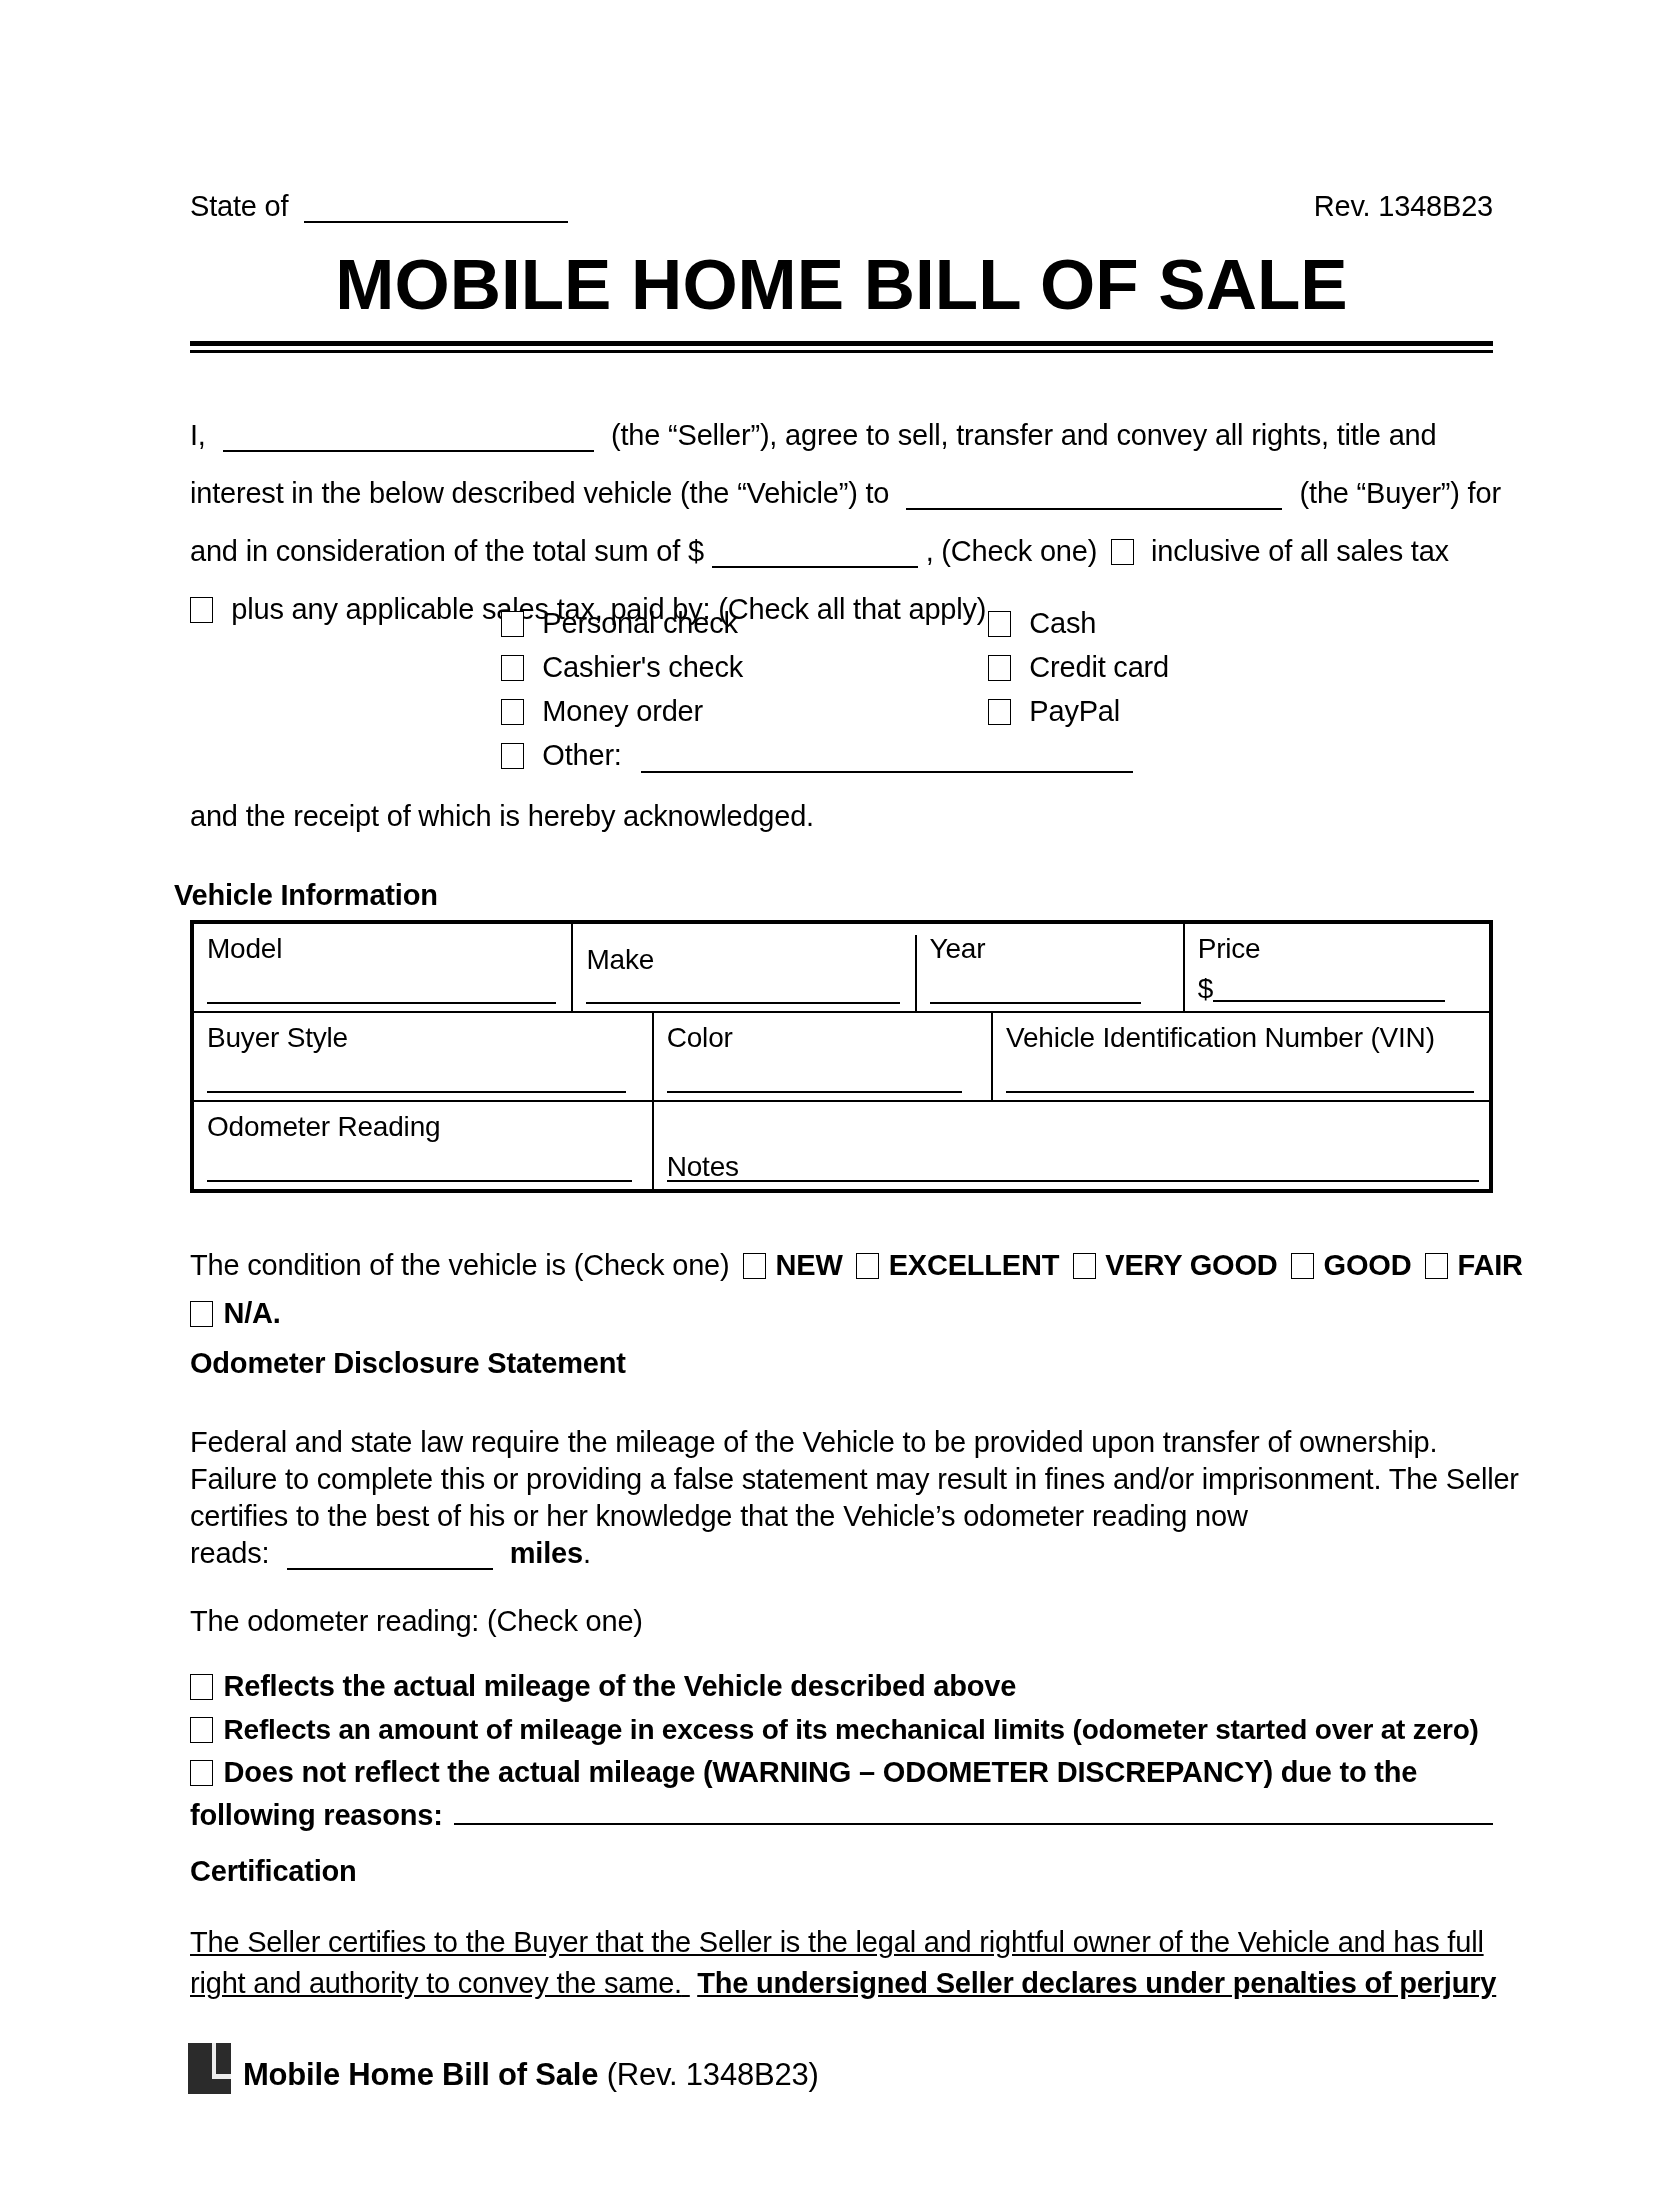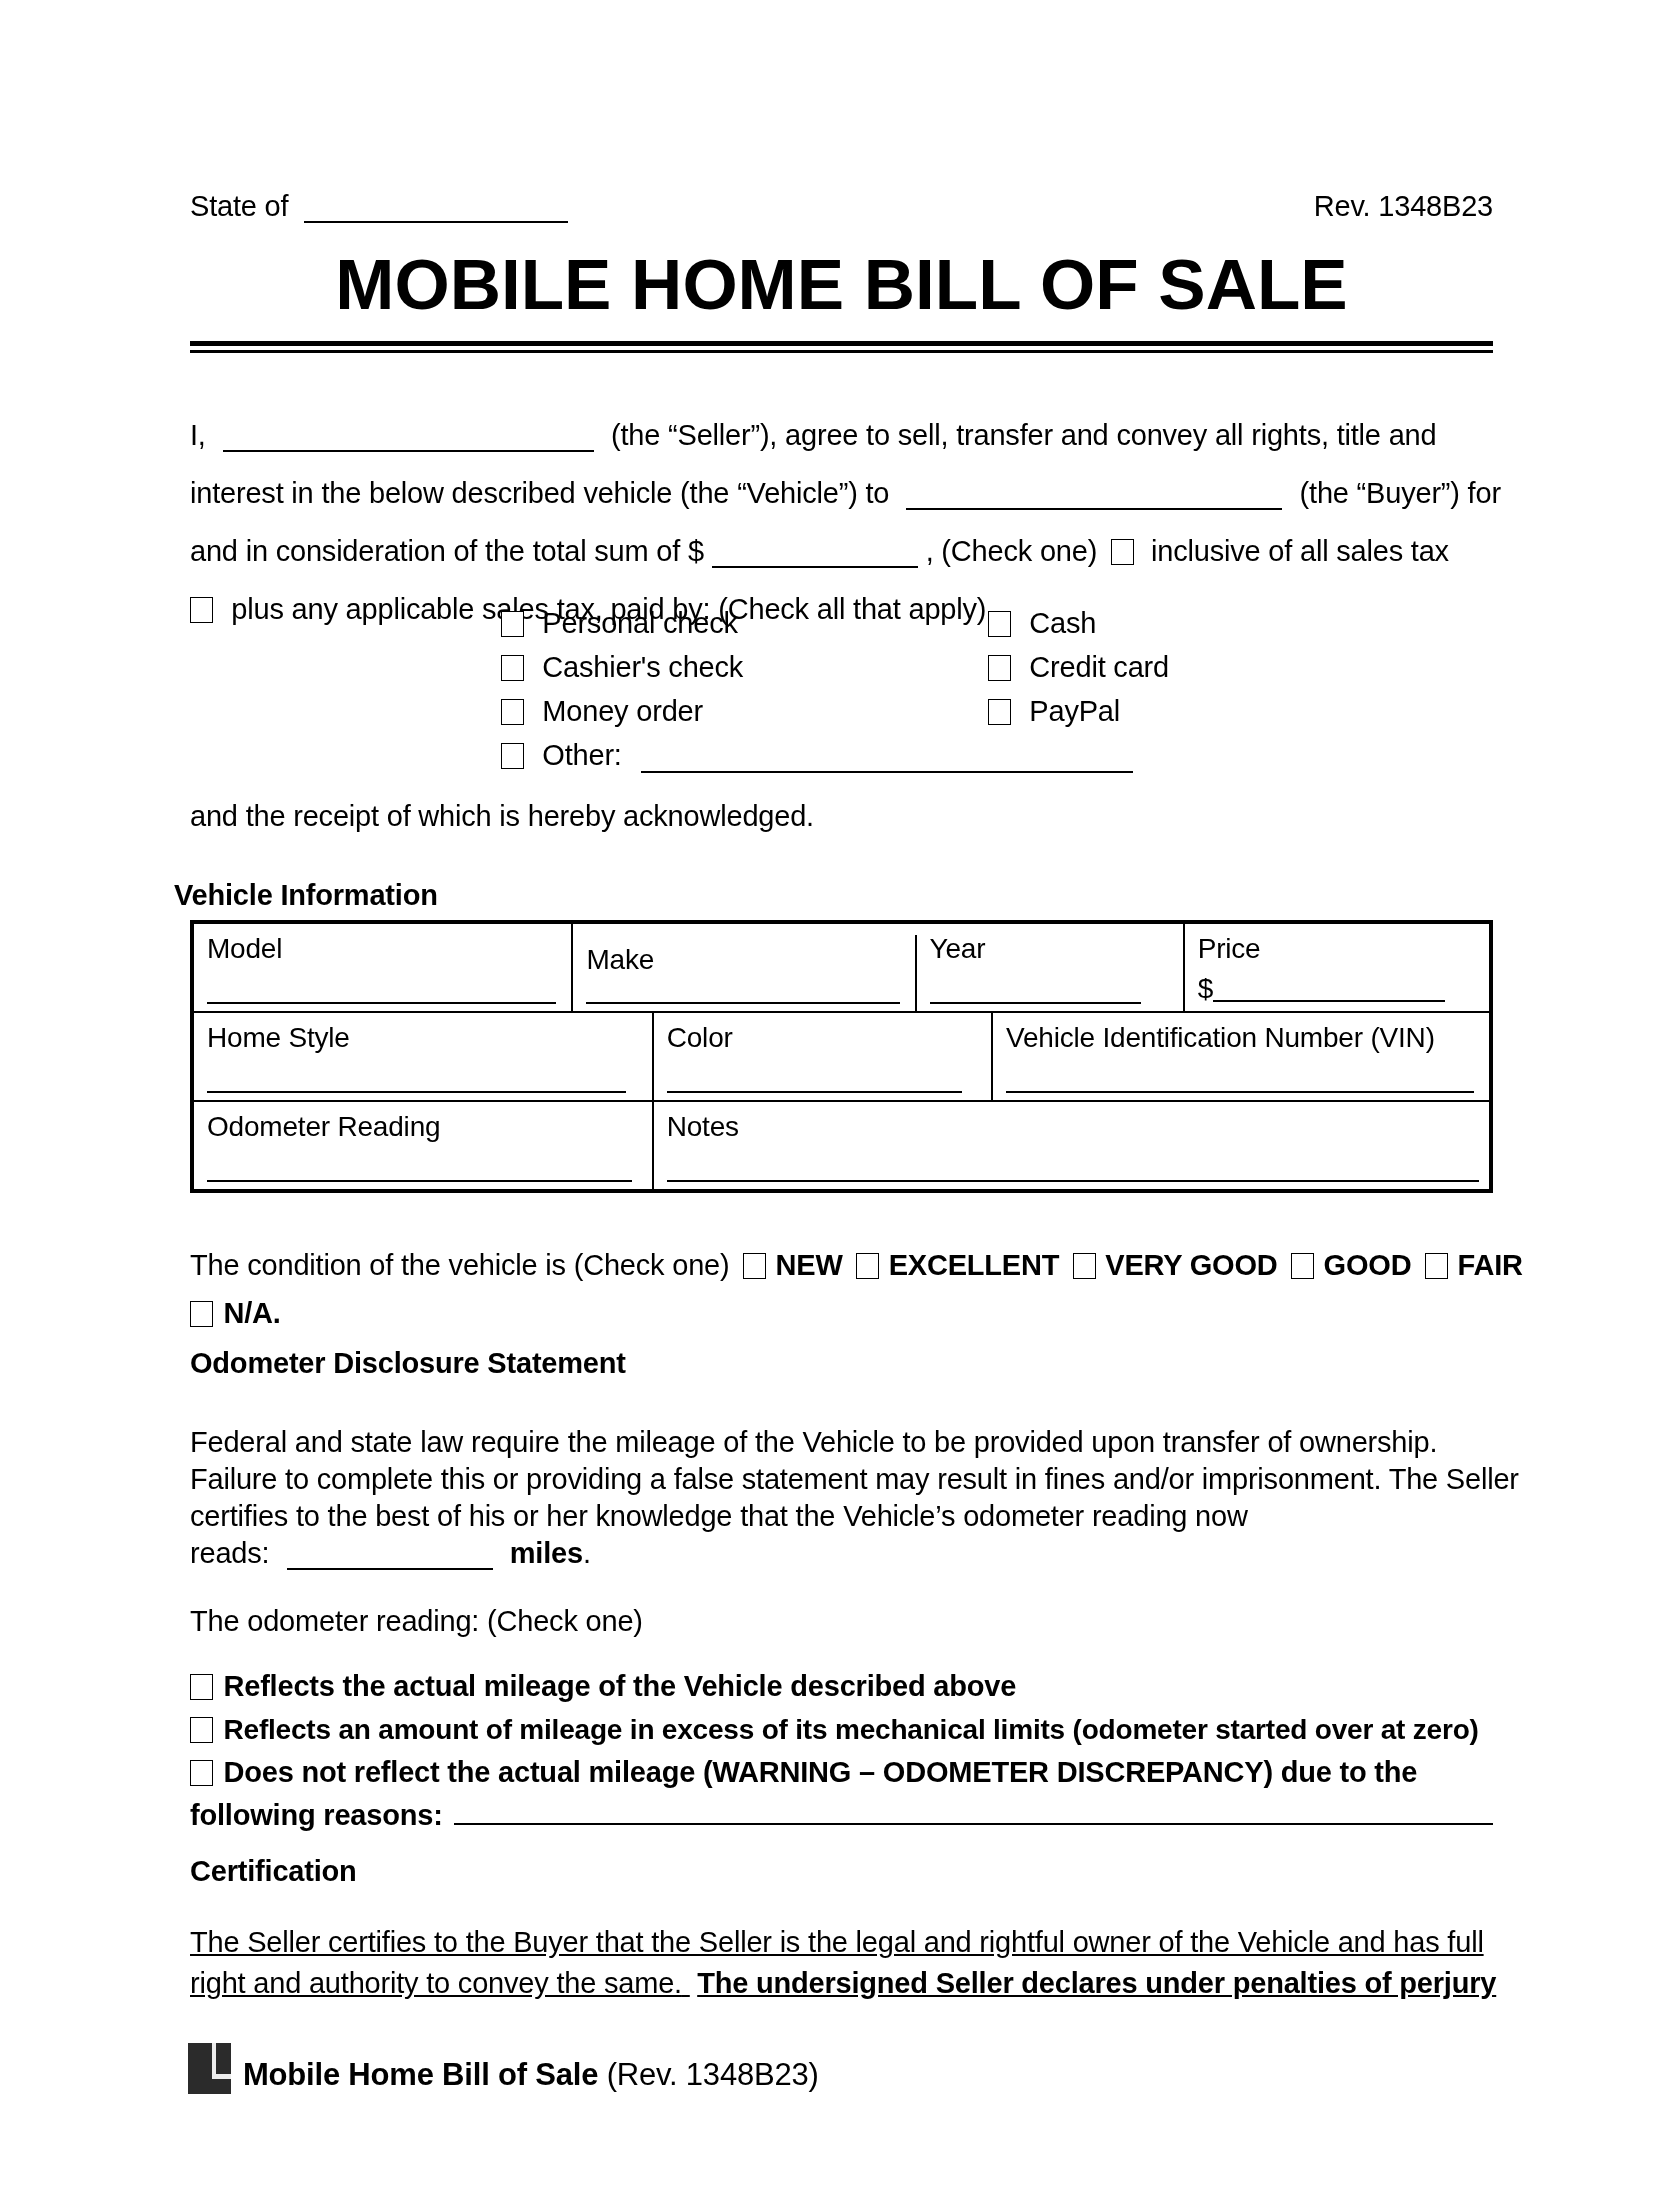--- a/index.html
+++ b/index.html
@@ -157,38 +157,38 @@
       </div>
       <div class="vi-cell last" style="flex:0 0 23.5%;">
         <span class="vi-label">Price</span>
         <span class="vi-money">
           <span>$</span><span class="blank" style="width:232px;"></span>
         </span>
       </div>
     </div>
     <div class="vi-row mid">
       <div class="vi-cell" style="flex:0 0 35.5%;">
-        <span class="vi-label">Home Style</span>
+        <span class="vi-label">Buyer Style</span>
         <span class="vi-blank" style="width:419px;"></span>
       </div>
       <div class="vi-cell" style="flex:0 0 26.2%;">
         <span class="vi-label">Color</span>
         <span class="vi-blank" style="width:295px;"></span>
       </div>
       <div class="vi-cell last" style="flex:0 0 38.3%;">
         <span class="vi-label">Vehicle Identification Number (VIN)</span>
         <span class="vi-blank" style="width:468px;"></span>
       </div>
     </div>
     <div class="vi-row">
       <div class="vi-cell" style="flex:0 0 35.5%;">
         <span class="vi-label">Odometer Reading</span>
         <span class="vi-blank" style="width:425px;"></span>
       </div>
-      <div class="vi-cell last" style="flex:0 0 64.5%;">
+      <div class="vi-cell last" style="flex:0 0 64.5%;margin-top:40px;">
         <span class="vi-label">Notes</span>
         <span class="vi-blank" style="width:812px;"></span>
       </div>
     </div>
   </div>
 
   <div class="abs condition">
     <div class="line">
       <span>The condition of the vehicle is (Check one)</span>
       <span class="cb mid"></span><span class="opt">NEW</span>

